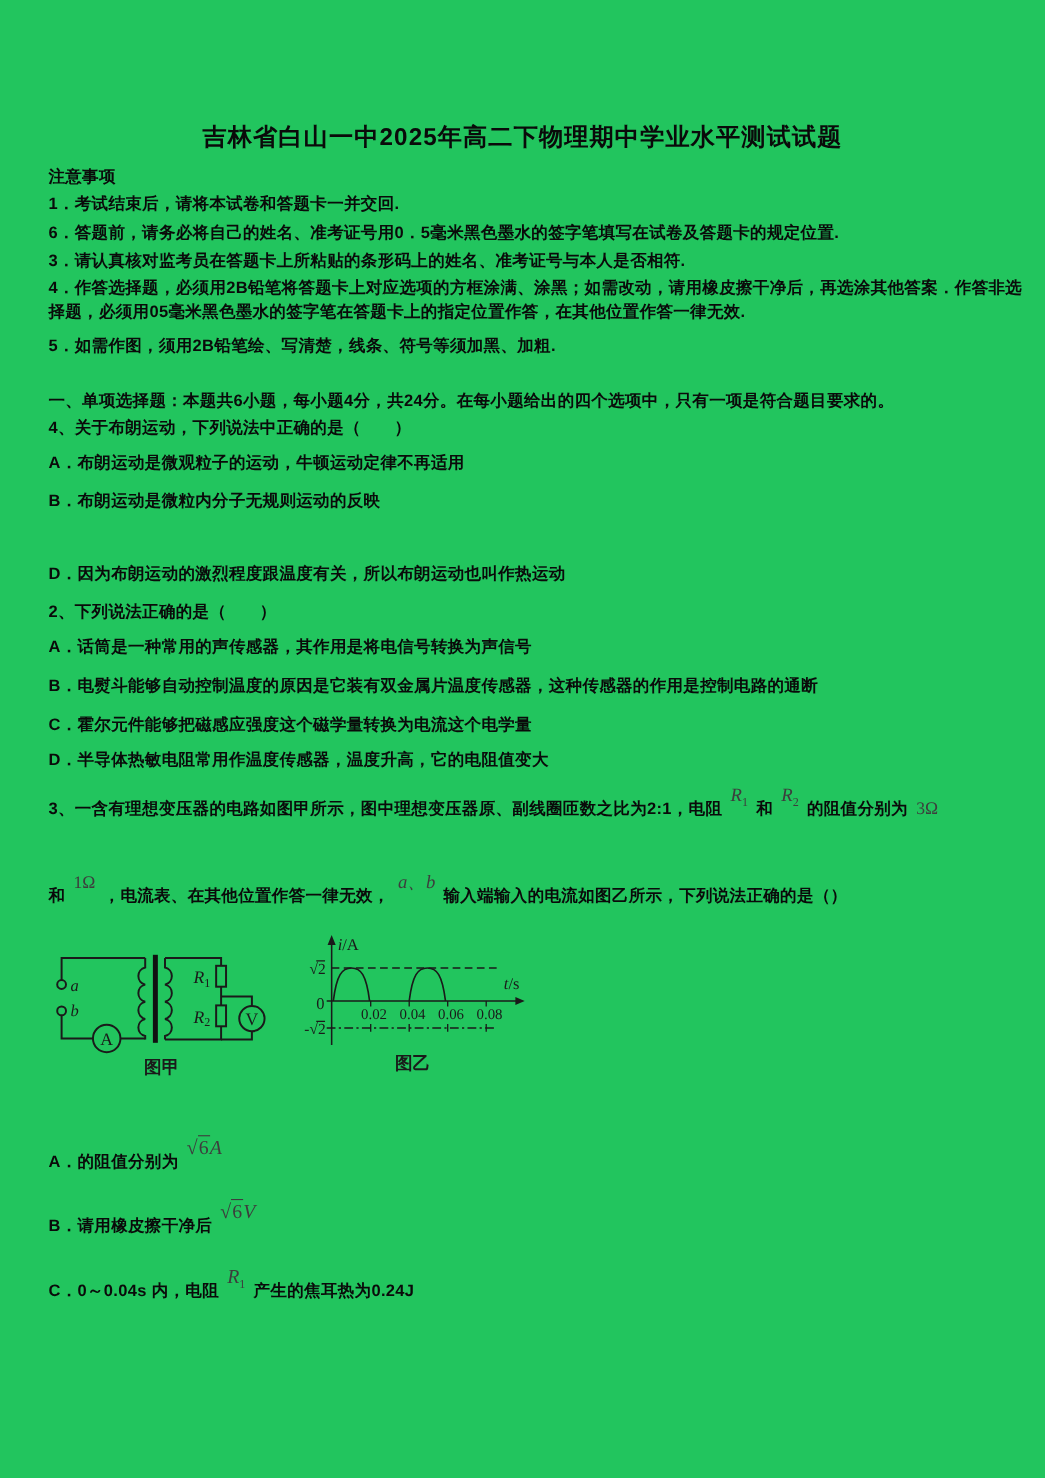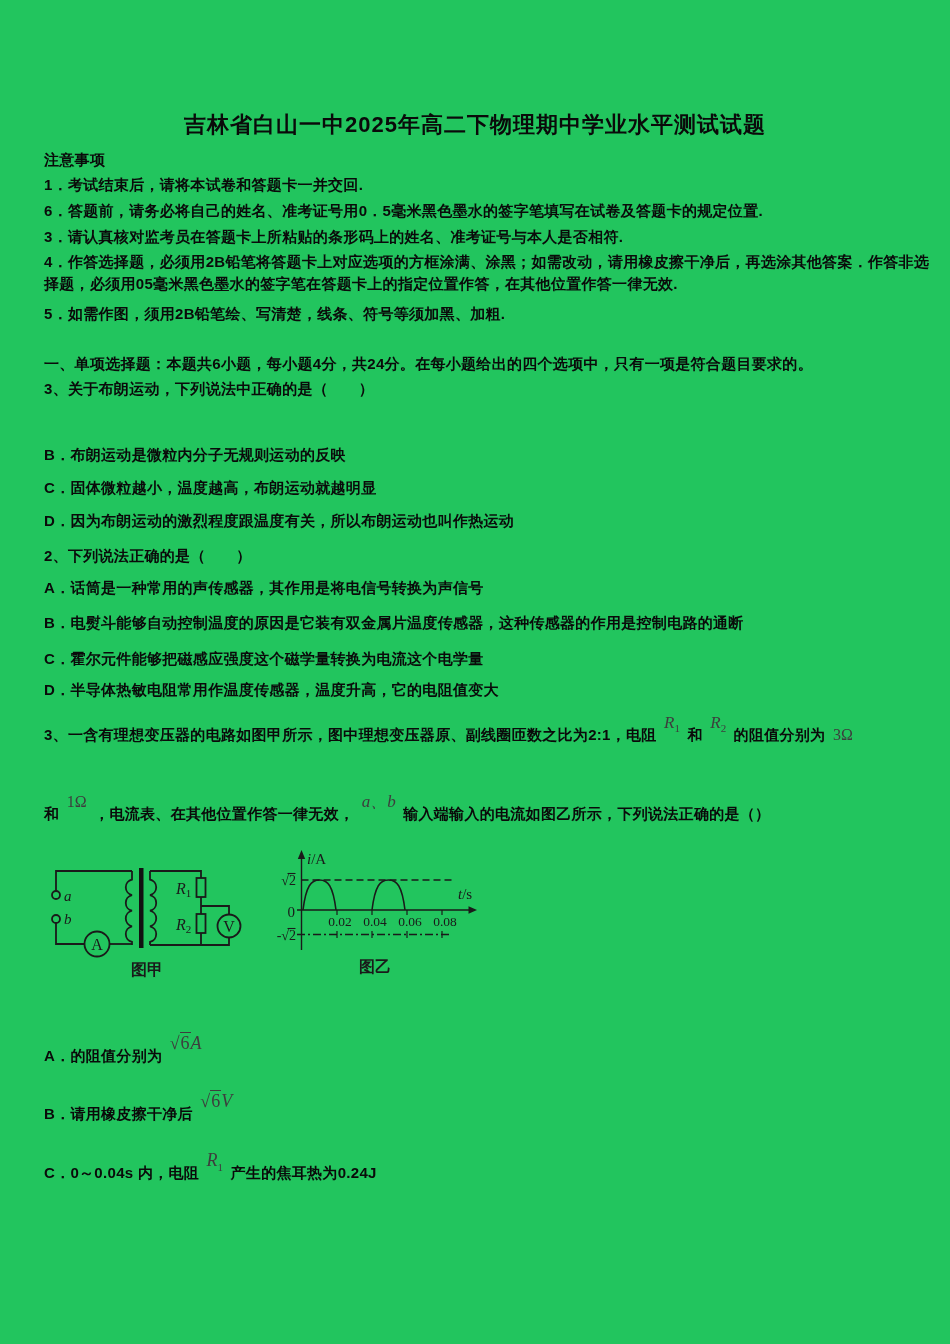--- a/index.html
+++ b/index.html
@@ -36,23 +36,23 @@
 
   <p class="ln" style="top:151px">注意事项</p>
   <p class="ln" style="top:176px">1．考试结束后，请将本试卷和答题卡一并交回.</p>
   <p class="ln" style="top:202px">6．答题前，请务必将自己的姓名、准考证号用0．5毫米黑色墨水的签字笔填写在试卷及答题卡的规定位置.</p>
   <p class="ln" style="top:228px">3．请认真核对监考员在答题卡上所粘贴的条形码上的姓名、准考证号与本人是否相符.</p>
   <p class="ln wrapln" style="top:251px">4．作答选择题，必须用2B铅笔将答题卡上对应选项的方框涂满、涂黑；如需改动，请用橡皮擦干净后，再选涂其他答案．作答非选择题，必须用05毫米黑色墨水的签字笔在答题卡上的指定位置作答，在其他位置作答一律无效.</p>
   <p class="ln" style="top:305px">5．如需作图，须用2B铅笔绘、写清楚，线条、符号等须加黑、加粗.</p>
 
   <p class="ln" style="top:355px">一、单项选择题：本题共6小题，每小题4分，共24分。在每小题给出的四个选项中，只有一项是符合题目要求的。</p>
 
-  <p class="ln" style="top:380px">3、关于布朗运动，下列说法中正确的是（　　）</p>
+  <p class="ln" style="top:380px">4、关于布朗运动，下列说法中正确的是（　　）</p>
+  <p class="ln" style="top:411px">A．布朗运动是微观粒子的运动，牛顿运动定律不再适用</p>
   <p class="ln" style="top:446px">B．布朗运动是微粒内分子无规则运动的反映</p>
-  <p class="ln" style="top:479px">C．固体微粒越小，温度越高，布朗运动就越明显</p>
   <p class="ln" style="top:512px">D．因为布朗运动的激烈程度跟温度有关，所以布朗运动也叫作热运动</p>
 
   <p class="ln" style="top:547px">2、下列说法正确的是（　　）</p>
   <p class="ln" style="top:579px">A．话筒是一种常用的声传感器，其作用是将电信号转换为声信号</p>
   <p class="ln" style="top:650px">C．霍尔元件能够把磁感应强度这个磁学量转换为电流这个电学量</p>
   <p class="ln" style="top:614px">B．电熨斗能够自动控制温度的原因是它装有双金属片温度传感器，这种传感器的作用是控制电路的通断</p>
   <p class="ln" style="top:681px">D．半导体热敏电阻常用作温度传感器，温度升高，它的电阻值变大</p>
 
   <p class="ln" style="top:726px">
     <span>3、一含有理想变压器的电路如图甲所示，图中理想变压器原、副线圈匝数之比为2:1，电阻</span>

